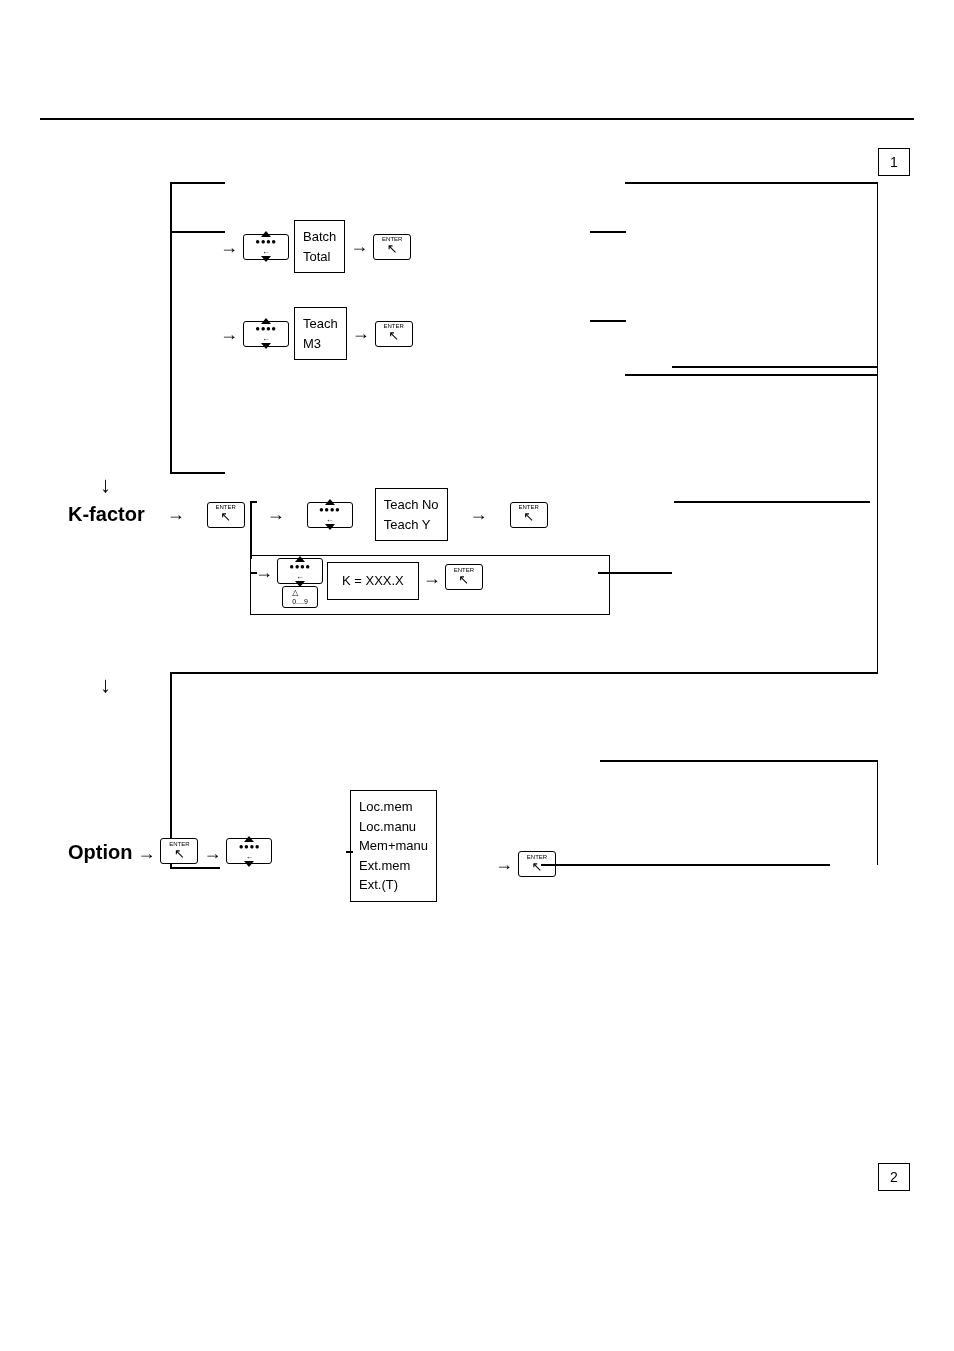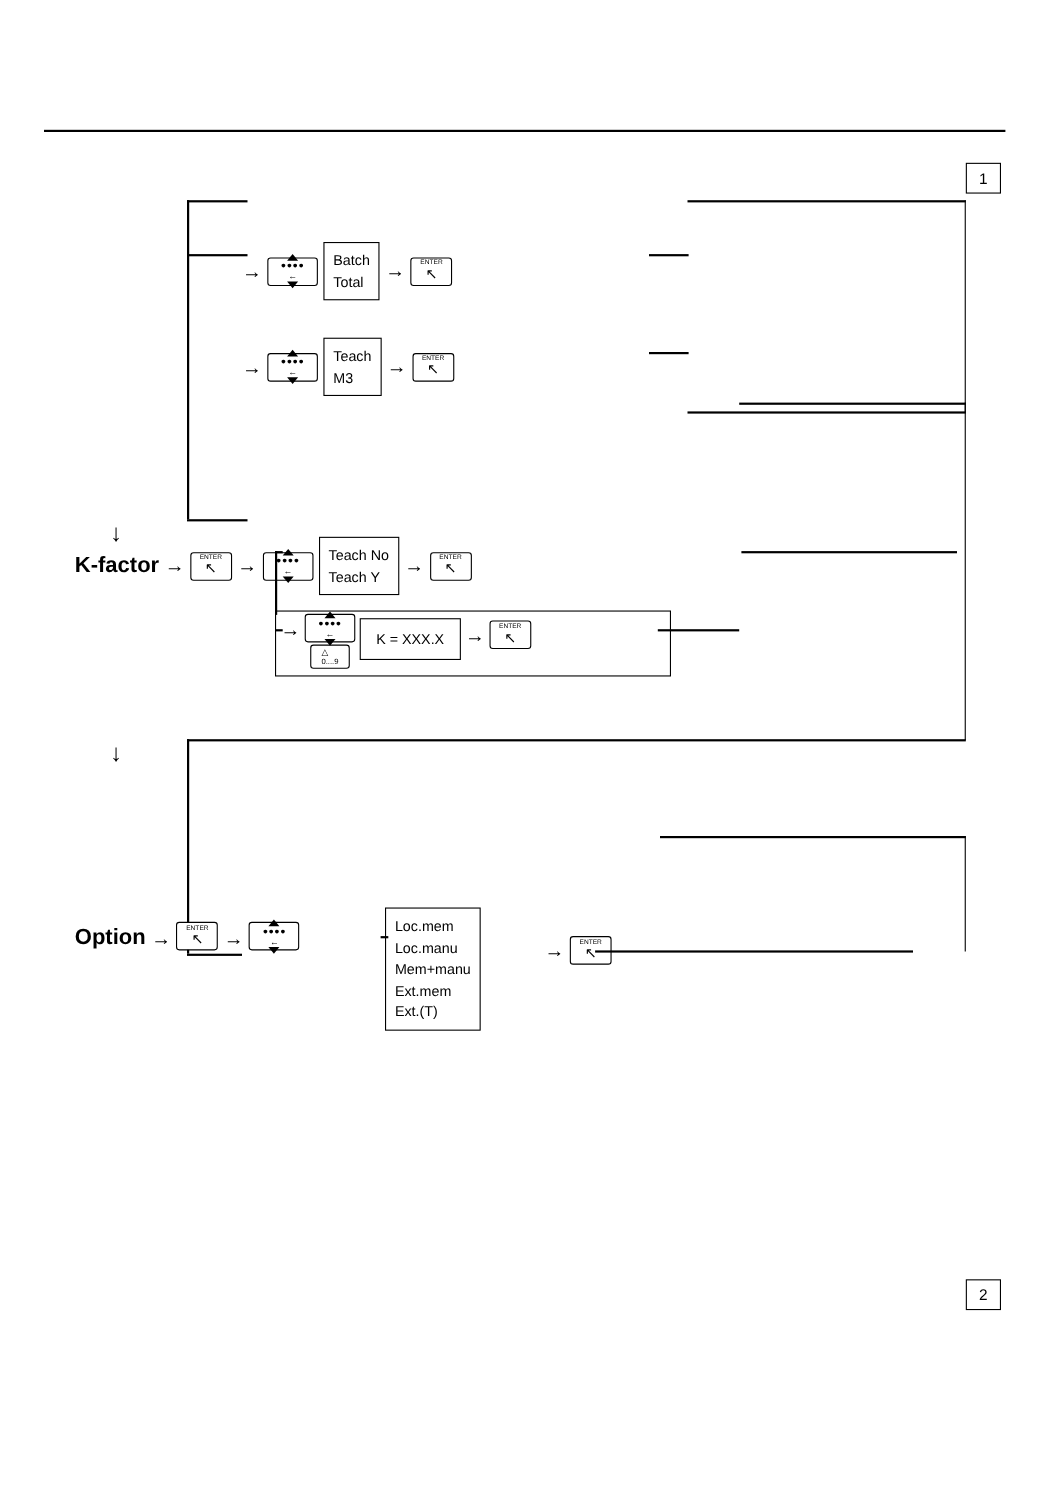--- a/index.html
+++ b/index.html
@@ -266,21 +266,21 @@
   </div>
 
   <div class="hline" style="top:320px; left:590px; width:36px;"></div>
 
   <div class="vline" style="top:182px; left:170px; height:290px;"></div>
   <div class="hline" style="top:182px; left:170px; width:55px;"></div>
   <div class="hline" style="top:472px; left:170px; width:55px;"></div>
 
   <div style="position:absolute; top:472px; left:100px; font-size:22px; font-weight:bold;">↓</div>
 
-  <div style="position:absolute; top:488px; left:68px; display:flex; align-items:center; gap:5px;">
+  <div style="position:absolute; top:488px; left:68px; display:flex; align-items:center; gap:22px;">
     <span class="flow-label">K-factor</span>
     <span style="font-size:18px;">→</span>
 
     <div class="icon-btn enter-btn">
       <div class="enter-inner">
         <span class="enter-text">ENTER</span>
         <span style="font-size:13px; transform: scaleX(-1) rotate(180deg); display:inline-block;">↙</span>
       </div>
     </div>
     <span style="font-size:18px;">→</span>
@@ -383,21 +383,21 @@
         <div class="tri-up"></div>
         <div class="dots-row">●●●●</div>
         <div style="display:flex; align-items:center; gap:1px;">
           <span style="font-size:8px;">←</span>
         </div>
         <div class="tri-down"></div>
       </div>
     </div>
   </div>
 
-  <div style="position:absolute; top:790px; left:350px;margin-top:35px;">
+  <div style="position:absolute; top:790px; left:350px;">
     <div class="menu-box">
       <div>Loc.mem</div>
       <div>Loc.manu</div>
       <div>Mem+manu</div>
       <div class="label-bold">Ext.mem</div>
       <div>Ext.(T)</div>
     </div>
   </div>
 
   <div class="hline" style="top:851px; left:346px; width:7px;"></div>

